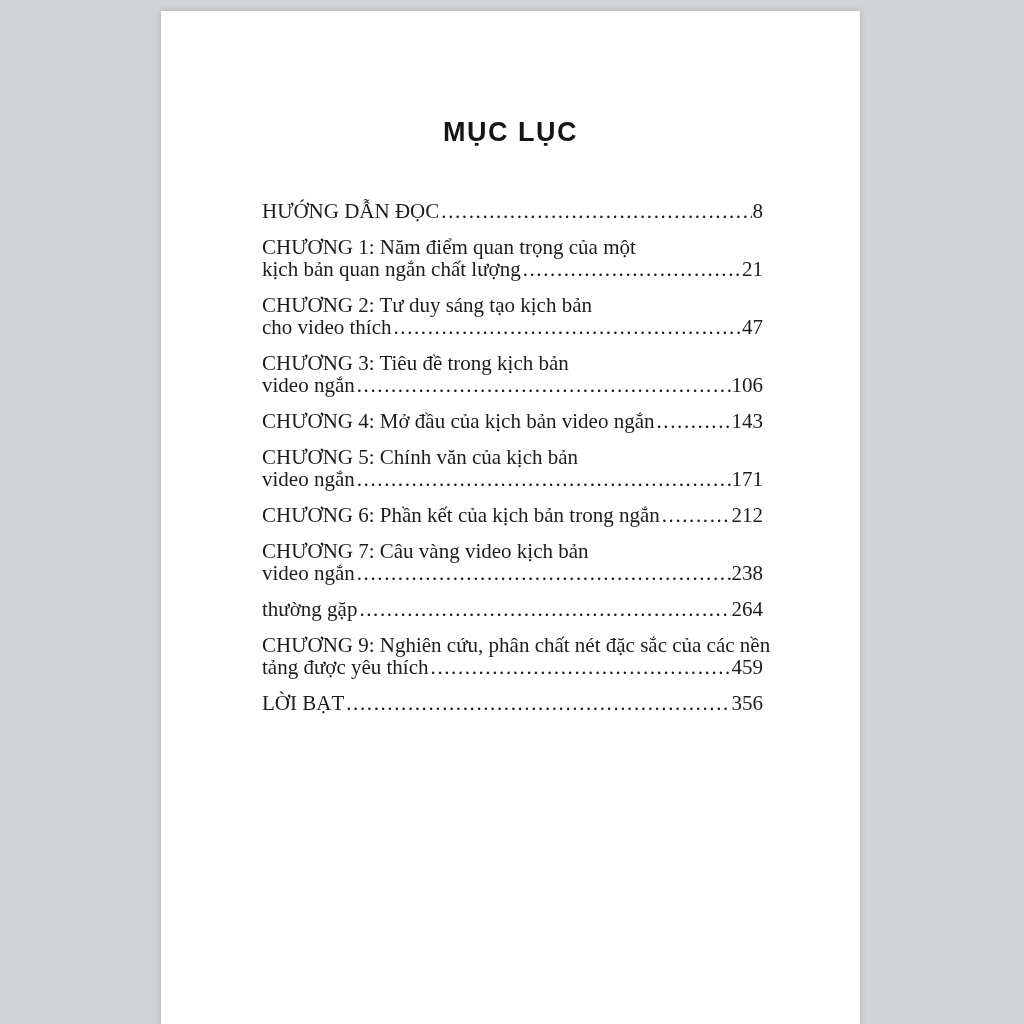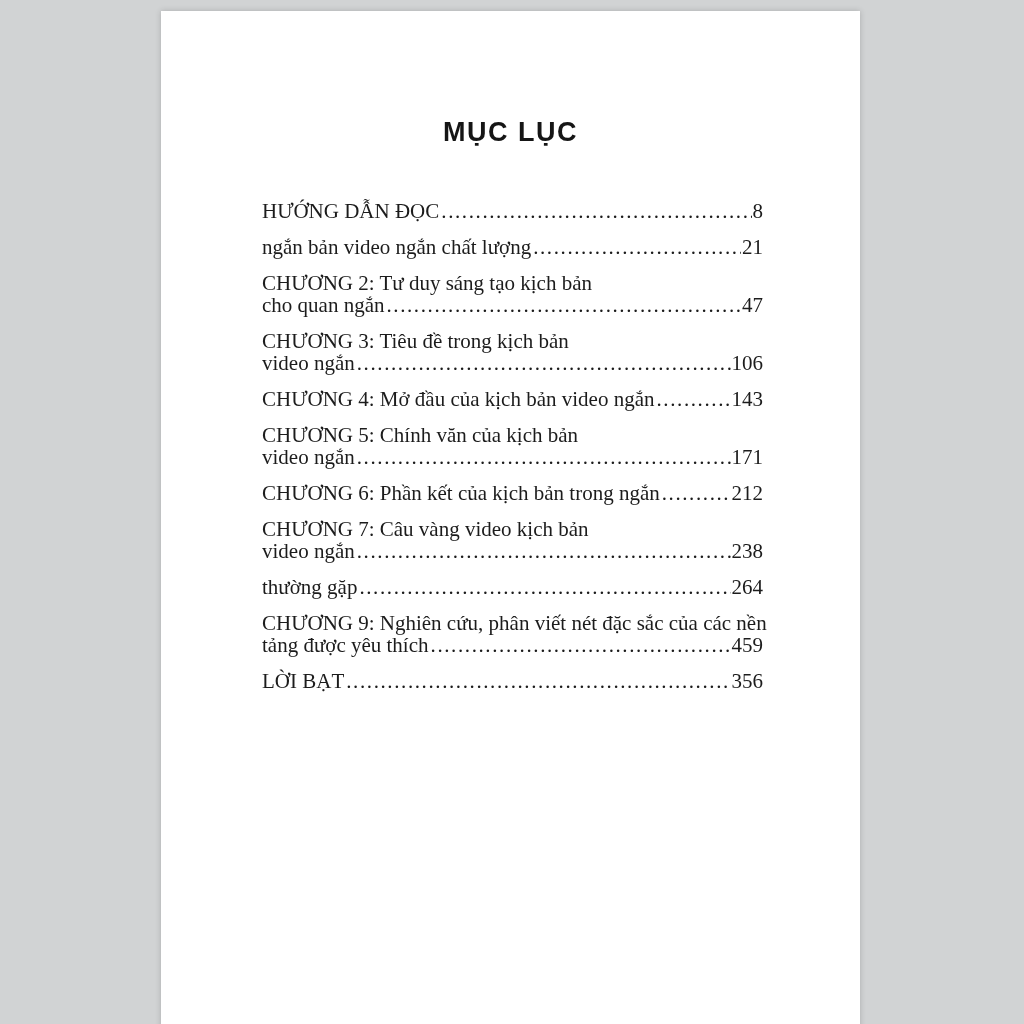--- a/index.html
+++ b/index.html
@@ -79,30 +79,31 @@
     <h1 class="page-title">MỤC LỤC</h1>
     <div class="toc">
         <div class="entry">
           <div class="line last">
             <span class="txt">HƯỚNG DẪN ĐỌC</span>
             <span class="leader"></span>
             <span class="num">8</span>
           </div>
         </div>
         <div class="entry">
+          <div class="line"><span class="txt">CHƯƠNG 1: Năm điểm quan trọng của một</span></div>
           <div class="line last">
-            <span class="txt">ngắn bản video ngắn chất lượng</span>
+            <span class="txt">kịch bản quan ngắn chất lượng</span>
             <span class="leader"></span>
             <span class="num">21</span>
           </div>
         </div>
         <div class="entry">
           <div class="line"><span class="txt">CHƯƠNG 2: Tư duy sáng tạo kịch bản</span></div>
           <div class="line last">
-            <span class="txt">cho quan ngắn</span>
+            <span class="txt">cho video thích</span>
             <span class="leader"></span>
             <span class="num">47</span>
           </div>
         </div>
         <div class="entry">
           <div class="line"><span class="txt">CHƯƠNG 3: Tiêu đề trong kịch bản</span></div>
           <div class="line last">
             <span class="txt">video ngắn</span>
             <span class="leader"></span>
             <span class="num">106</span>
@@ -139,21 +140,21 @@
           </div>
         </div>
         <div class="entry">
           <div class="line last">
             <span class="txt">thường gặp</span>
             <span class="leader"></span>
             <span class="num">264</span>
           </div>
         </div>
         <div class="entry">
-          <div class="line"><span class="txt">CHƯƠNG 9: Nghiên cứu, phân viết nét đặc sắc của các nền</span></div>
+          <div class="line"><span class="txt">CHƯƠNG 9: Nghiên cứu, phân chất nét đặc sắc của các nền</span></div>
           <div class="line last">
             <span class="txt">tảng được yêu thích</span>
             <span class="leader"></span>
             <span class="num">459</span>
           </div>
         </div>
         <div class="entry">
           <div class="line last">
             <span class="txt">LỜI BẠT</span>
             <span class="leader"></span>

